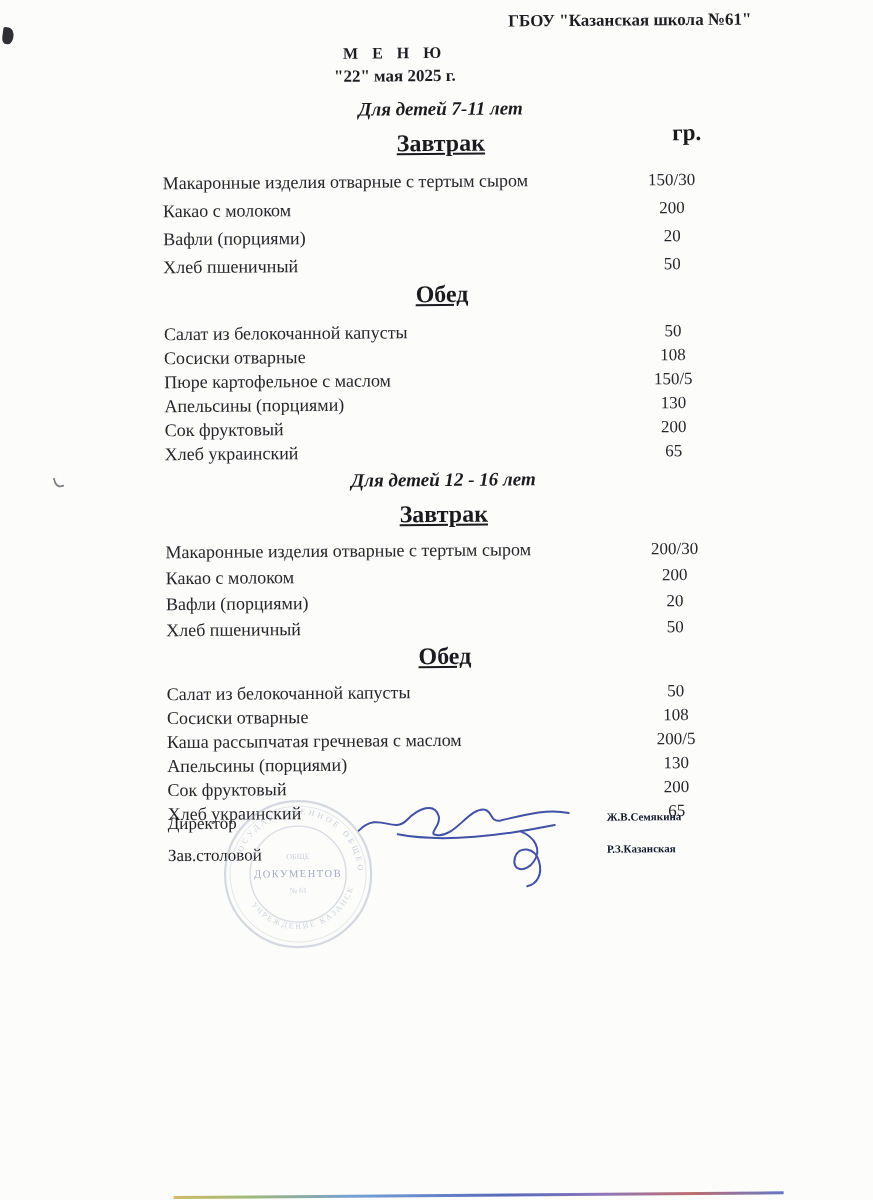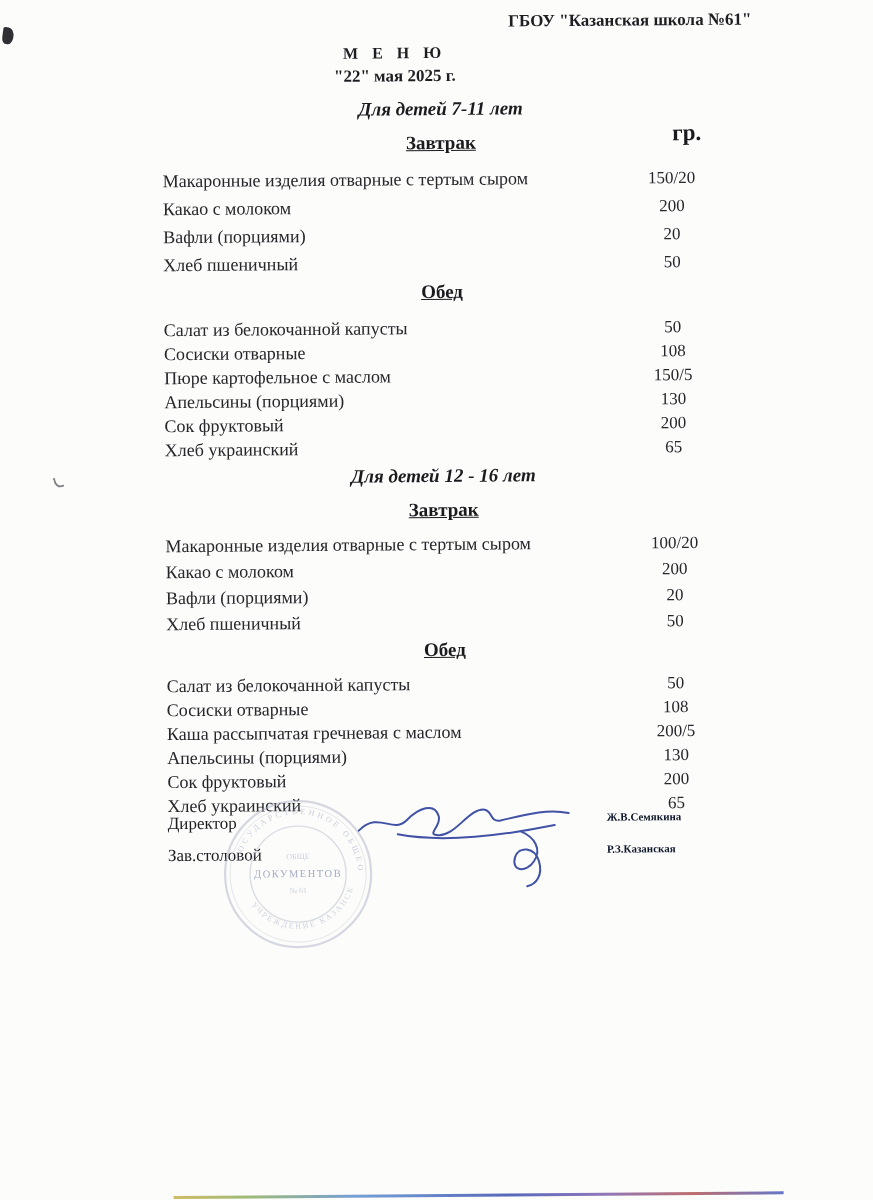--- a/index.html
+++ b/index.html
@@ -23,21 +23,21 @@
   }
 
   .menu-body { position:absolute; left:165px; top:98px; width:557px; }
 
   .group-title {
     text-align:center; font-size:19px; font-weight:bold; font-style:italic;
     line-height:22px; margin-bottom:12px; color:#1b1b1f;
   }
   .meal-head { position:relative; text-align:center; line-height:22px; margin-bottom:14px; }
   .meal-head.tighter { margin-bottom:12px; }
-  .meal-name { font-weight:bold; font-size:19px; text-decoration:underline; color:#1b1b1f; }
+  .meal-name { font-weight:bold; font-size:24px; text-decoration:underline; color:#1b1b1f; }
   .units {
     position:absolute; right:18px; top:-8px; font-weight:bold; font-size:23px;
     color:#1b1b1f;
   }
 
   .row { display:flex; align-items:baseline; line-height:21px; }
   .dish { flex:1; font-size:18px; color:#26262b; }
   .wt   { width:96px; text-align:center; font-size:17px; color:#26262b; }
   .list-b1 .row { margin-bottom:7px; }
   .list-l1 .row { margin-bottom:3px; }
@@ -82,21 +82,21 @@
       <div class="group-title">Для детей 7-11 лет</div>
 
       <div class="meal-head">
         <span class="meal-name">Завтрак</span>
         <span class="units">гр.</span>
       </div>
 
       <div class="list list-b1">
         <div class="row">
           <span class="dish">Макаронные  изделия отварные  с тертым сыром</span>
-          <span class="wt">150/20</span>
+          <span class="wt">150/30</span>
         </div>
         <div class="row">
           <span class="dish">Какао с молоком</span>
           <span class="wt">200</span>
         </div>
         <div class="row">
           <span class="dish">Вафли (порциями)</span>
           <span class="wt">20</span>
         </div>
         <div class="row">
@@ -138,21 +138,21 @@
 
       <div class="group-title">Для детей 12 - 16 лет</div>
 
       <div class="meal-head tighter">
         <span class="meal-name">Завтрак</span>
       </div>
 
       <div class="list list-b2">
         <div class="row">
           <span class="dish">Макаронные  изделия отварные  с тертым сыром</span>
-          <span class="wt">100/20</span>
+          <span class="wt">200/30</span>
         </div>
         <div class="row">
           <span class="dish">Какао с молоком</span>
           <span class="wt">200</span>
         </div>
         <div class="row">
           <span class="dish">Вафли (порциями)</span>
           <span class="wt">20</span>
         </div>
         <div class="row">

